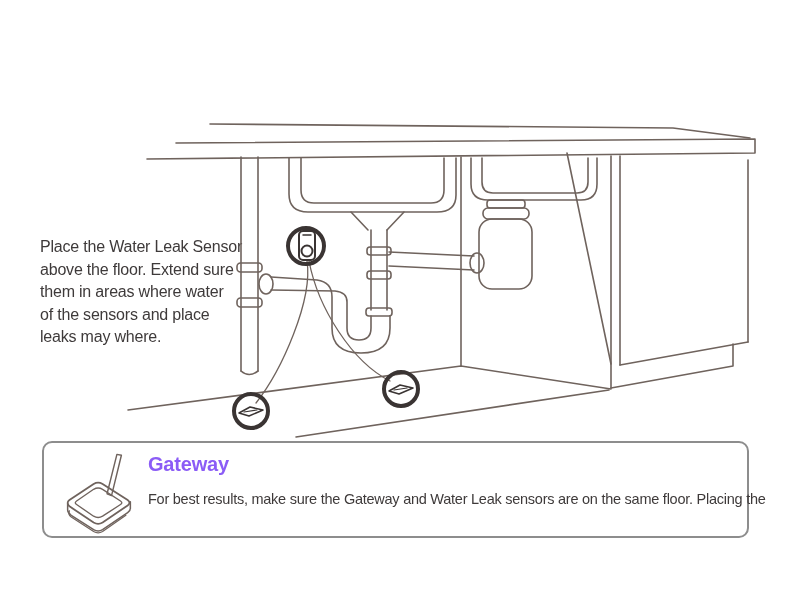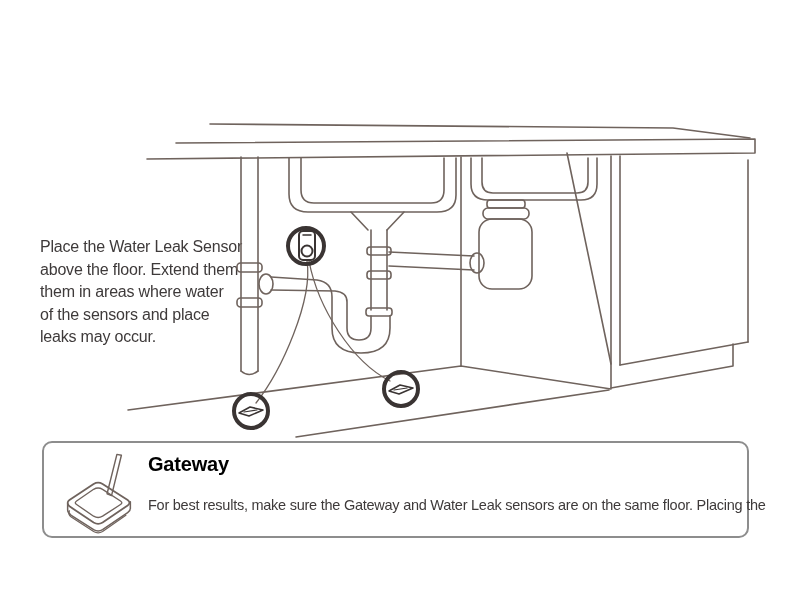--- a/index.html
+++ b/index.html
@@ -14,39 +14,39 @@
   }
   .diagram-svg{position:absolute;left:0;top:0;width:792px;height:613px;}
   .gateway-box{
     position:absolute;left:42px;top:441px;width:707px;height:97px;
     border:2px solid #8d8d8d;border-radius:10px;box-sizing:border-box;
     background:#ffffff;
   }
   .gateway-icon{position:absolute;left:14px;top:6px;width:82px;height:86px;}
   .gateway-title{
     position:absolute;left:104px;top:10px;
-    font-size:20px;font-weight:bold;color:#000000;letter-spacing:-0.2px;
+    font-size:20px;font-weight:bold;color:#8b5cf6;letter-spacing:-0.2px;
   }
   .gateway-text{
-    position:absolute;left:104px;top:52px;
+    position:absolute;left:104px;top:46px;
     font-size:14.5px;line-height:21px;letter-spacing:-0.25px;
     color:#3e3a3a;white-space:nowrap;
   }
 </style>
 </head>
 <body>
 
 <div class="page">
 
   <div class="instruction">
     <div>Place the Water Leak Sensor</div>
-    <div>above the floor. Extend them</div>
+    <div>above the floor. Extend sure</div>
     <div>them in areas where water</div>
     <div>of the sensors and place</div>
-    <div>leaks may occur.</div>
+    <div>leaks may where.</div>
   </div>
 
   <svg class="diagram-svg" viewBox="0 0 792 613">
     <g fill="none" stroke="#6f635d" stroke-width="1.6" stroke-linecap="round" stroke-linejoin="round">
 
       <g>
         <path d="M210,124 L673,128 L750,138"></path>
         <path d="M176,143 L755,139 L755,153 L147,159"></path>
       </g>
 

